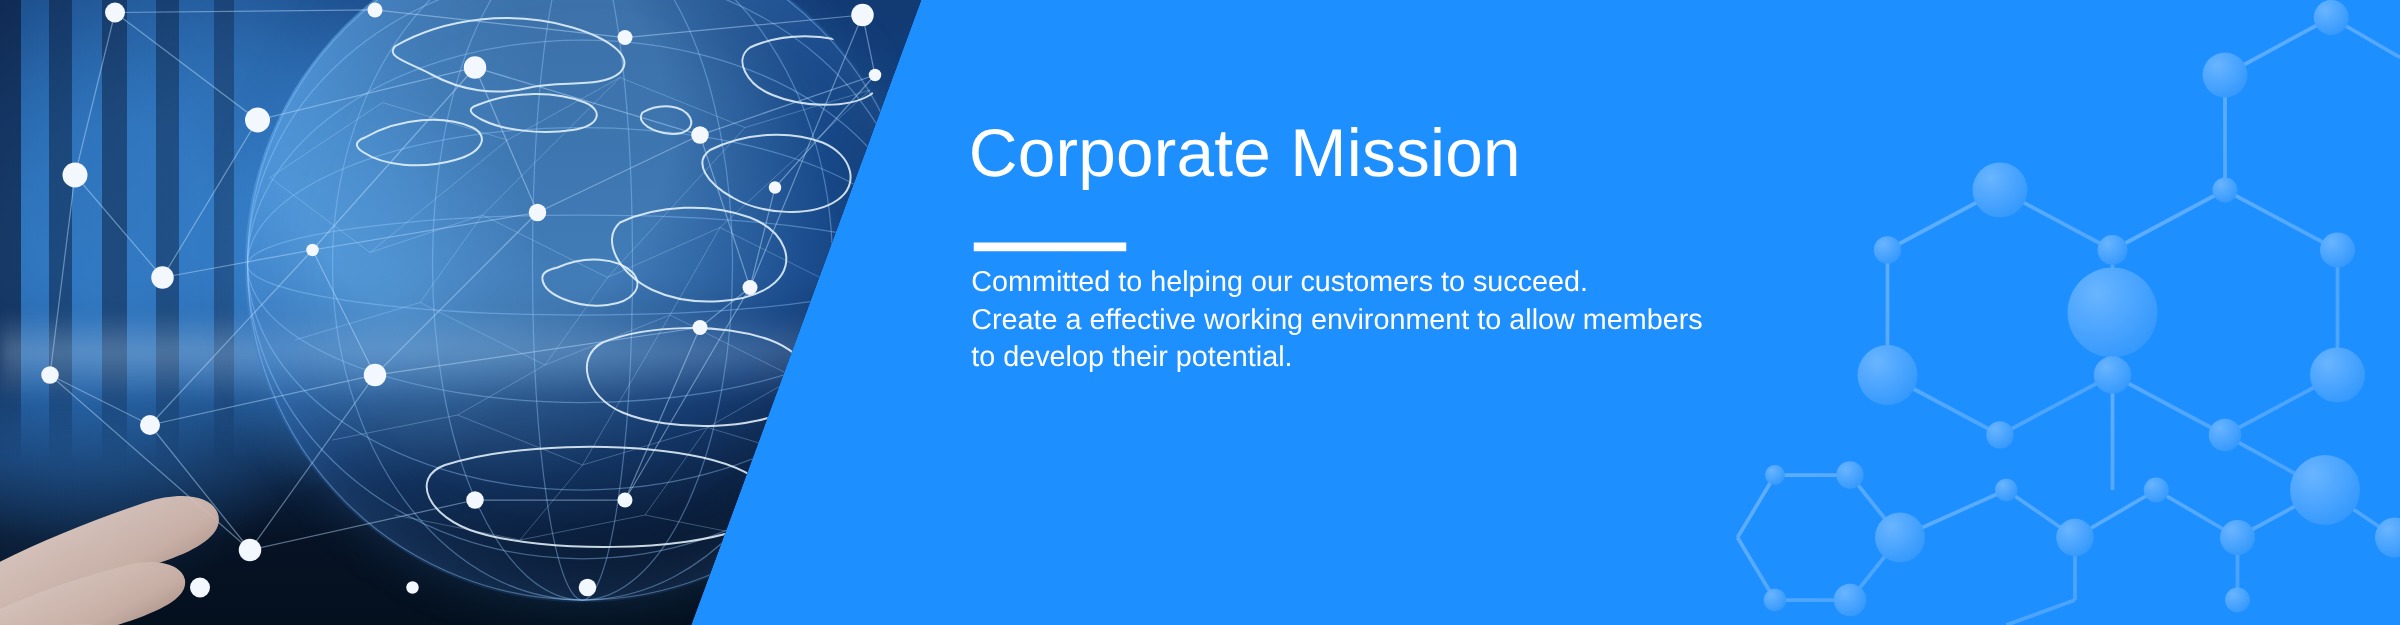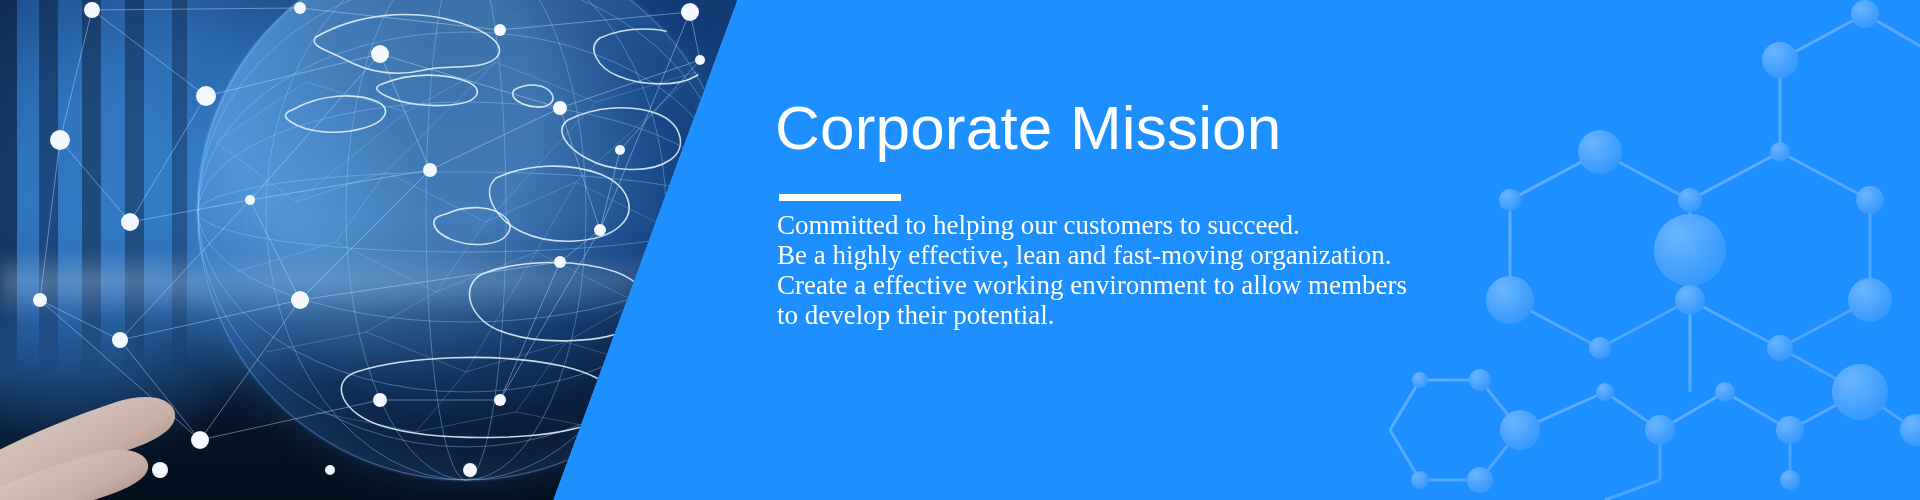--- a/index.html
+++ b/index.html
@@ -75,29 +75,29 @@
     position:absolute;left:-34px;top:318px;width:330px;height:230px;
     pointer-events:none;
   }
 
   
   .content{
     position:absolute;left:775px;top:0;width:1000px;height:500px;
   }
   .title{
     position:absolute;left:0;top:95px;
-    font-size:62px;line-height:1.06;font-weight:400;color:#ffffff;
+    font-size:54px;line-height:1.06;font-weight:400;color:#ffffff;
     letter-spacing:.2px;white-space:nowrap;text-align:right;
   }
   .divider{
     position:absolute;left:4px;top:194px;width:122px;height:7px;background:#ffffff;
   }
   .body-text{
     position:absolute;left:2px;top:210px;width:600px;
-    font-size:27px;line-height:30px;color:#ffffff;font-weight:400;font-family:Liberation Serif, serif;
+    font-size:23px;line-height:30px;color:#ffffff;font-weight:400;
   }
   .body-text .ln{display:block;white-space:nowrap;}
 </style>
 </head>
 <body>
 
 <div class="banner">
 
   <svg class="molecules" viewBox="0 0 560 500">
     <defs>
@@ -250,18 +250,17 @@
         </g>
       </svg>
     </div>
   </div>
 
   <div class="content">
     <div class="title">Corporate Mission</div>
     <div class="divider"></div>
     <div class="body-text">
       <span class="ln">Committed to helping our customers to succeed.</span>
-      <span class="ln">Be a highly effective, lean and fast-moving organization.</span>
       <span class="ln">Create a effective working environment to allow members</span>
       <span class="ln">to develop their  potential.</span>
     </div>
   </div>
 </div>
 
 </body></html>

